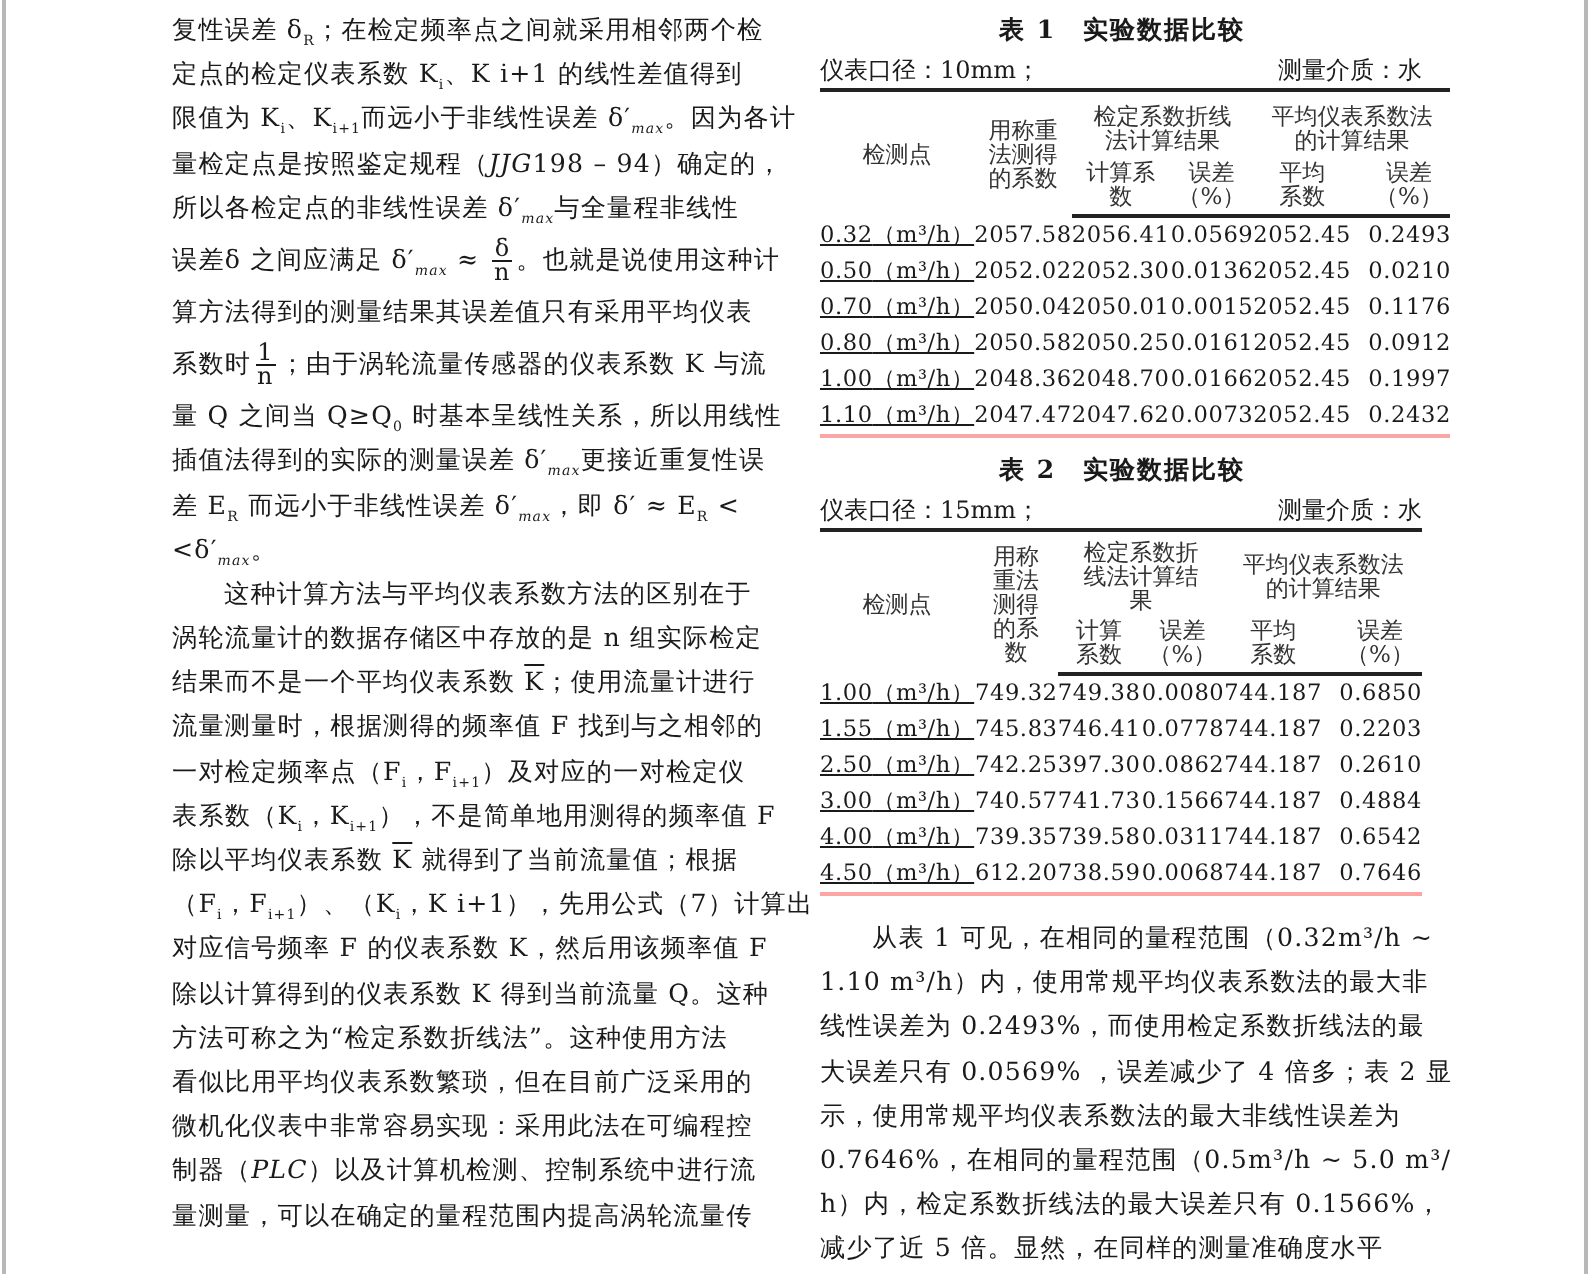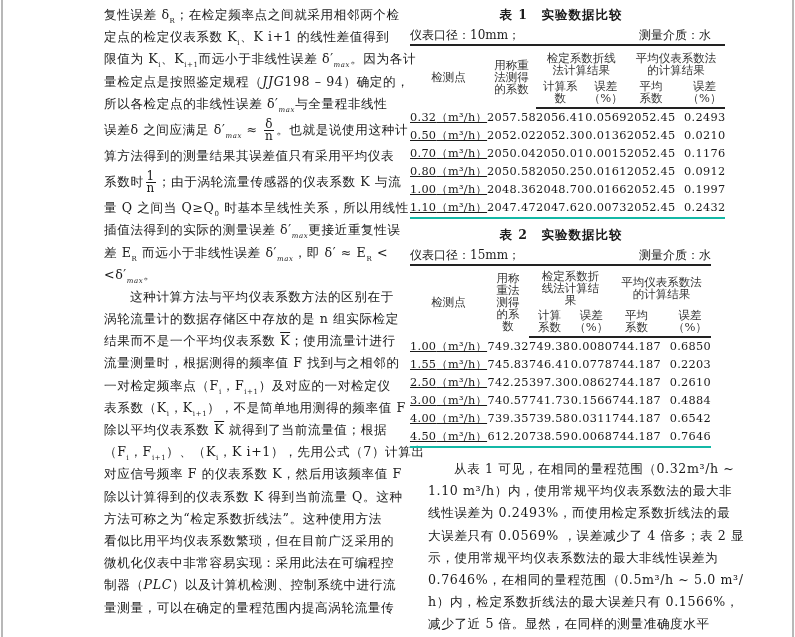--- a/index.html
+++ b/index.html
@@ -9,41 +9,41 @@
     color: #1a1a1a;
   }
   .edge-left { position: absolute; left: 1px; top: 0; width: 2px; height: 637px; background: #b8b8b8; }
   .edge-right { position: absolute; left: 792px; top: 0; width: 2px; height: 637px; background: #b8b8b8; }
 
   .col-left {
     position: absolute; left: 86px; top: 4px; width: 302px;
     font-size: 12.6px; line-height: 22.2px; letter-spacing: 0.6px;
     text-align: justify;
   }
-  .line { white-space: nowrap; display: block; height: 22.2px; margin-left: 18px; }
+  .line { white-space: nowrap; display: block; height: 22.2px; }
   .line.tall { height: 30px; line-height: 30px; }
   sub, sup { font-size: 7px; line-height: 0; }
   .frac { display: inline-block; vertical-align: middle; text-align: center; line-height: 11px; font-size: 12px; margin: 0 2px; }
   .frac .num { display: block; border-bottom: 1px solid #1a1a1a; padding: 0 1px; }
   .frac .den { display: block; }
   .overline { text-decoration: overline; }
   .ital { font-style: italic; }
 
   .col-right { position: absolute; left: 410px; top: 0; width: 302px; }
   .tbl-caption { text-align: center; font-size: 12.5px; font-weight: bold; height: 22px; line-height: 22px; padding-top: 4px; letter-spacing: 1px; }
   .tbl-meta { display: flex; justify-content: space-between; font-size: 12px; height: 18px; line-height: 18px; padding-right: 1px; }
   table.data { width: 301px; border-collapse: collapse; font-size: 11.3px; }
   table.data thead tr.r1 th { border-top: 2px solid #222; }
   table.data thead tr.r2 th { border-bottom: 2px solid #222; }
   table.data th { font-weight: normal; line-height: 12px; padding: 0; text-align: center; vertical-align: middle; font-size: 11.5px; color: #333; }
   table.data thead tr.r1 th.grp { padding-top: 4px; height: 27px; }
   table.data thead tr.r2 th { height: 30px; padding-bottom: 1px; }
   table.data td { height: 18px; line-height: 18px; padding: 0; white-space: nowrap; text-align: right; letter-spacing: 0.3px; }
   table.data td.pt { text-align: left; text-decoration: underline; }
-  table.data tbody tr:last-child td { border-bottom: 2px solid #14b8a6; }
+  table.data tbody tr:last-child td { border-bottom: 2px solid #fca5a5; }
 
   .col-right .para {
     font-size: 12.6px; line-height: 22.2px; letter-spacing: 0.6px; text-align: justify; margin-top: 10px;
   }
   .col-right .para .line { height: 22.2px; }
 </style>
 </head>
 <body>
 
 <div class="edge-left"></div>

